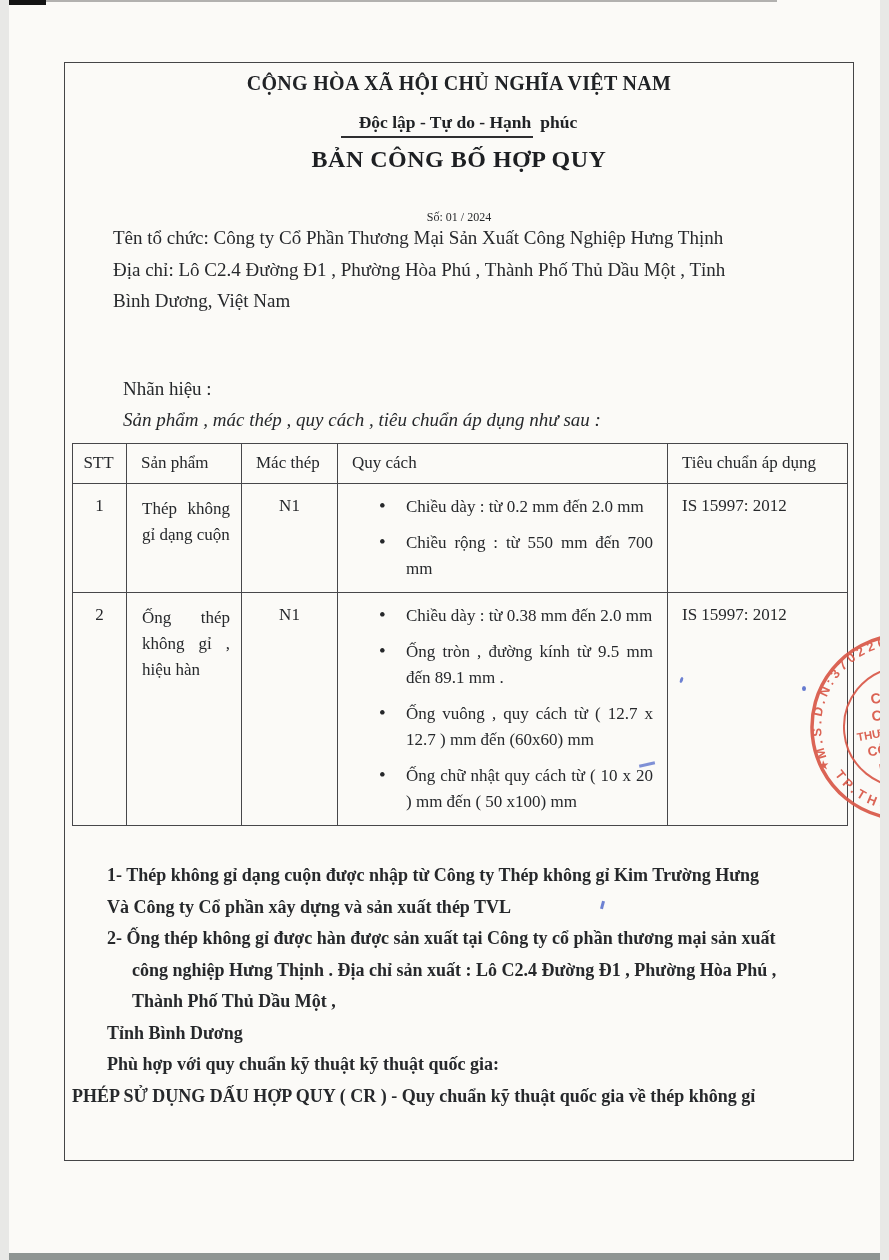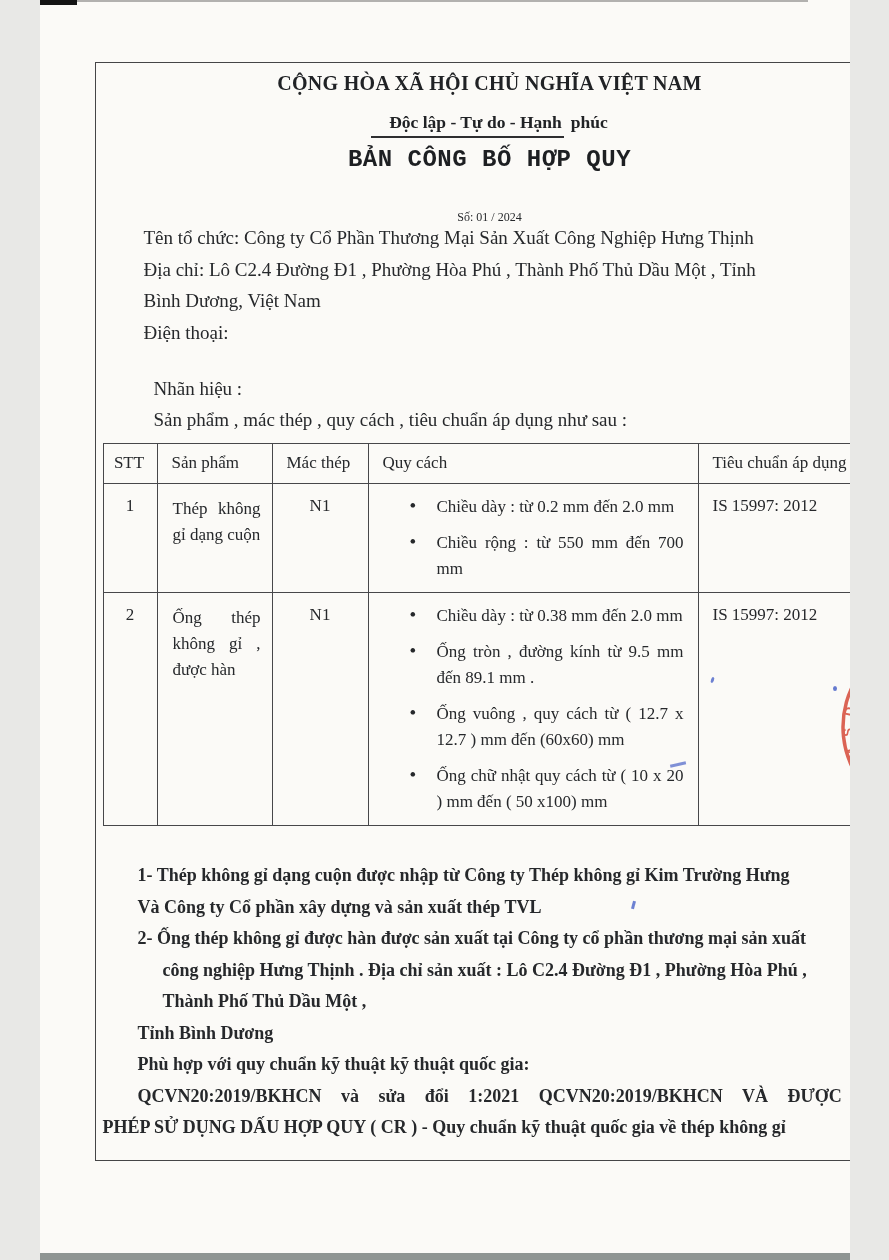--- a/index.html
+++ b/index.html
@@ -1,42 +1,42 @@
 <!DOCTYPE html>
 <html><head>
 <meta charset="utf-8">
 <style>
   html,body { margin:0; padding:0; background:#e8e8e6; }
   .page {
-    position:relative; width:810px; height:1260px; margin:0 auto;
+    position:relative; width:871px; height:1260px; margin:0 auto;
     background:#fbfaf7; overflow:hidden;
     font-family:"Liberation Serif", serif; color:#26282b;
   }
   
   .scan-top-line { position:absolute; left:0; top:0; width:768px; height:2px; background:#8a8a88; opacity:.65; z-index:60; }
   .scan-topleft-bar { position:absolute; left:0; top:0; width:37px; height:5px; background:#141414; z-index:61; }
   .scan-right-strip { position:absolute; left:883px; top:8px; width:6px; height:1252px; background:#353c38; z-index:62; }
   .scan-right-notch { position:absolute; left:883px; top:128px; width:6px; height:34px; background:#c9ccc6; z-index:63; }
   .scan-bottom-bar { position:absolute; left:0; top:1253px; width:889px; height:7px; background:#8f9593; z-index:62; }
   
   .frame { position:absolute; left:55px; top:62px; width:788px; height:1097px; border:1.5px solid #454547; z-index:1; }
   
   .center-line { position:absolute; left:55px; width:790px; text-align:center; white-space:nowrap; z-index:2; }
   .national-title { top:72px; font-size:20px; font-weight:bold; letter-spacing:.3px; color:#202225; }
   .motto { top:112px; font-size:17.5px; font-weight:bold; color:#202225; }
   .motto-underlined { display:inline-block; border-bottom:2.5px solid #2e2e30; padding:0 2px 3px 18px; }
   .motto-tail { margin-left:7px; }
-  .doc-title { top:146px; font-size:24px; font-weight:bold; letter-spacing:.5px; color:#1d1f22;font-family:Liberation Mono, monospace; }
+  .doc-title { top:146px; font-size:24px; font-weight:bold; letter-spacing:.5px; color:#1d1f22; }
   .doc-number { top:182px; font-size:12px;margin-top:28px; }
   
   .intro { position:absolute; left:104px; top:222px; font-size:19px; line-height:31.5px; white-space:nowrap; z-index:2; }
   .product-line { position:absolute; left:114px; top:347px; font-size:19px; white-space:nowrap; z-index:2; }
   .product-value { font-weight:bold; letter-spacing:.3px; }
   .brand-line { position:absolute; left:114px; top:378px; font-size:19px; white-space:nowrap; z-index:2; }
-  .table-intro { position:absolute; left:114px; top:409px; font-size:19px; white-space:nowrap; z-index:2; }
+  .table-intro { position:absolute; left:114px; top:409px; font-size:19px; white-space:nowrap; z-index:2;font-style:italic; }
   
   table.spec { position:absolute; left:63px; top:443px; width:775px; border-collapse:collapse; table-layout:fixed; font-size:17px; z-index:2; }
   table.spec td, table.spec th { border:1.5px solid #47474a; vertical-align:top; font-weight:normal; }
   tr.hdr { height:40px; }
   tr.hdr th { vertical-align:middle; text-align:left; padding:2px 6px 4px 14px; }
   tr.hdr th.c { text-align:center; padding-left:4px; }
   tr.r1 { height:102px; }
   tr.r2 { height:233px; }
   td.cell-stt { text-align:center; padding-top:12px; }
   td.cell-sp { padding:12px 11px 0 15px; text-align:justify; line-height:26px; }
@@ -78,21 +78,20 @@
   <div class="center-line motto">
     <span class="motto-underlined">Độc lập - Tự do - Hạnh</span><span class="motto-tail">phúc</span>
   </div>
   <div class="center-line doc-title">BẢN CÔNG BỐ HỢP QUY</div>
   <div class="center-line doc-number">Số: 01 / 2024</div>
 
   <div class="intro">
     <div class="n-line">Tên tổ chức: Công ty Cổ Phần Thương Mại Sản Xuất Công Nghiệp Hưng Thịnh</div>
     <div class="n-line">Địa chỉ: Lô C2.4 Đường Đ1 , Phường Hòa Phú , Thành Phố Thủ Dầu Một , Tỉnh</div>
     <div class="n-line">Bình Dương, Việt Nam</div>
-    <div class="n-line">Điện thoại:</div>
   </div>
 
   <div class="brand-line">Nhãn hiệu :</div>
   <div class="table-intro">Sản phẩm , mác thép , quy cách , tiêu chuẩn áp dụng như sau :</div>
 
   <table class="spec">
     <colgroup>
       <col style="width:54px">
         <col style="width:115px">
         <col style="width:96px">
@@ -112,42 +111,41 @@
       <td class="cell-sp">Thép không gỉ dạng cuộn</td>
       <td class="cell-mac">N1</td>
       <td class="cell-qc">
         <div class="bullet">Chiều dày : từ 0.2 mm đến 2.0 mm</div>
         <div class="bullet">Chiều rộng : từ 550 mm đến 700 mm</div>
       </td>
       <td class="cell-tc">IS 15997: 2012</td>
     </tr>
     <tr class="r2">
       <td class="cell-stt">2</td>
-      <td class="cell-sp">Ống thép không gỉ , được hàn</td>
+      <td class="cell-sp">Ống thép không gỉ , hiệu hàn</td>
       <td class="cell-mac">N1</td>
       <td class="cell-qc">
         <div class="bullet">Chiều dày : từ 0.38 mm đến 2.0 mm</div>
         <div class="bullet">Ống tròn , đường kính từ 9.5 mm đến 89.1 mm .</div>
         <div class="bullet">Ống vuông , quy cách từ ( 12.7 x 12.7 ) mm đến (60x60) mm</div>
         <div class="bullet">Ống chữ nhật quy cách từ ( 10 x 20 ) mm đến ( 50 x100) mm</div>
       </td>
       <td class="cell-tc">IS 15997: 2012</td>
     </tr>
   </tbody>
     </table>
 
   <div class="notes">
     <div class="n-line n-ind1">1- Thép không gỉ dạng cuộn được nhập từ Công ty Thép không gỉ Kim Trường Hưng</div>
     <div class="n-line n-ind1">Và Công ty Cổ phần xây dựng và sản xuất thép TVL</div>
     <div class="n-line n-ind1">2- Ống thép không gỉ được hàn được sản xuất tại Công ty cổ phần thương mại sản xuất</div>
     <div class="n-line n-ind2">công nghiệp Hưng Thịnh . Địa chỉ sản xuất : Lô C2.4 Đường Đ1 , Phường Hòa Phú ,</div>
     <div class="n-line n-ind2">Thành Phố Thủ Dầu Một ,</div>
     <div class="n-line n-ind1">Tỉnh Bình Dương</div>
     <div class="n-line n-ind1">Phù hợp với quy chuẩn kỹ thuật kỹ thuật quốc gia:</div>
-    <div class="n-line n-just">QCVN20:2019/BKHCN và sửa đổi 1:2021 QCVN20:2019/BKHCN VÀ ĐƯỢC</div>
     <div class="n-line">PHÉP SỬ DỤNG DẤU HỢP QUY ( CR ) -  Quy chuẩn kỹ thuật quốc gia về thép không gỉ</div>
   </div>
 
   <svg class="stamp" viewBox="0 0 230 230">
     <g transform="translate(115,115) rotate(-6)" fill="none" stroke="#d95848">
       <circle r="92" stroke-width="3.5"></circle>
       <circle r="60" stroke-width="2"></circle>
       <path id="arcTop" d="M -80,22 A 83,83 0 0 1 62,-55" stroke="none"></path>
       <path id="arcBottom" d="M -74,40 A 84,84 0 0 0 62,57" stroke="none"></path>
       <text font-size="13" font-weight="bold" fill="#d95848" stroke="none" letter-spacing="3.5"><textPath href="#arcTop">M.S.D.N:3702266</textPath></text>

